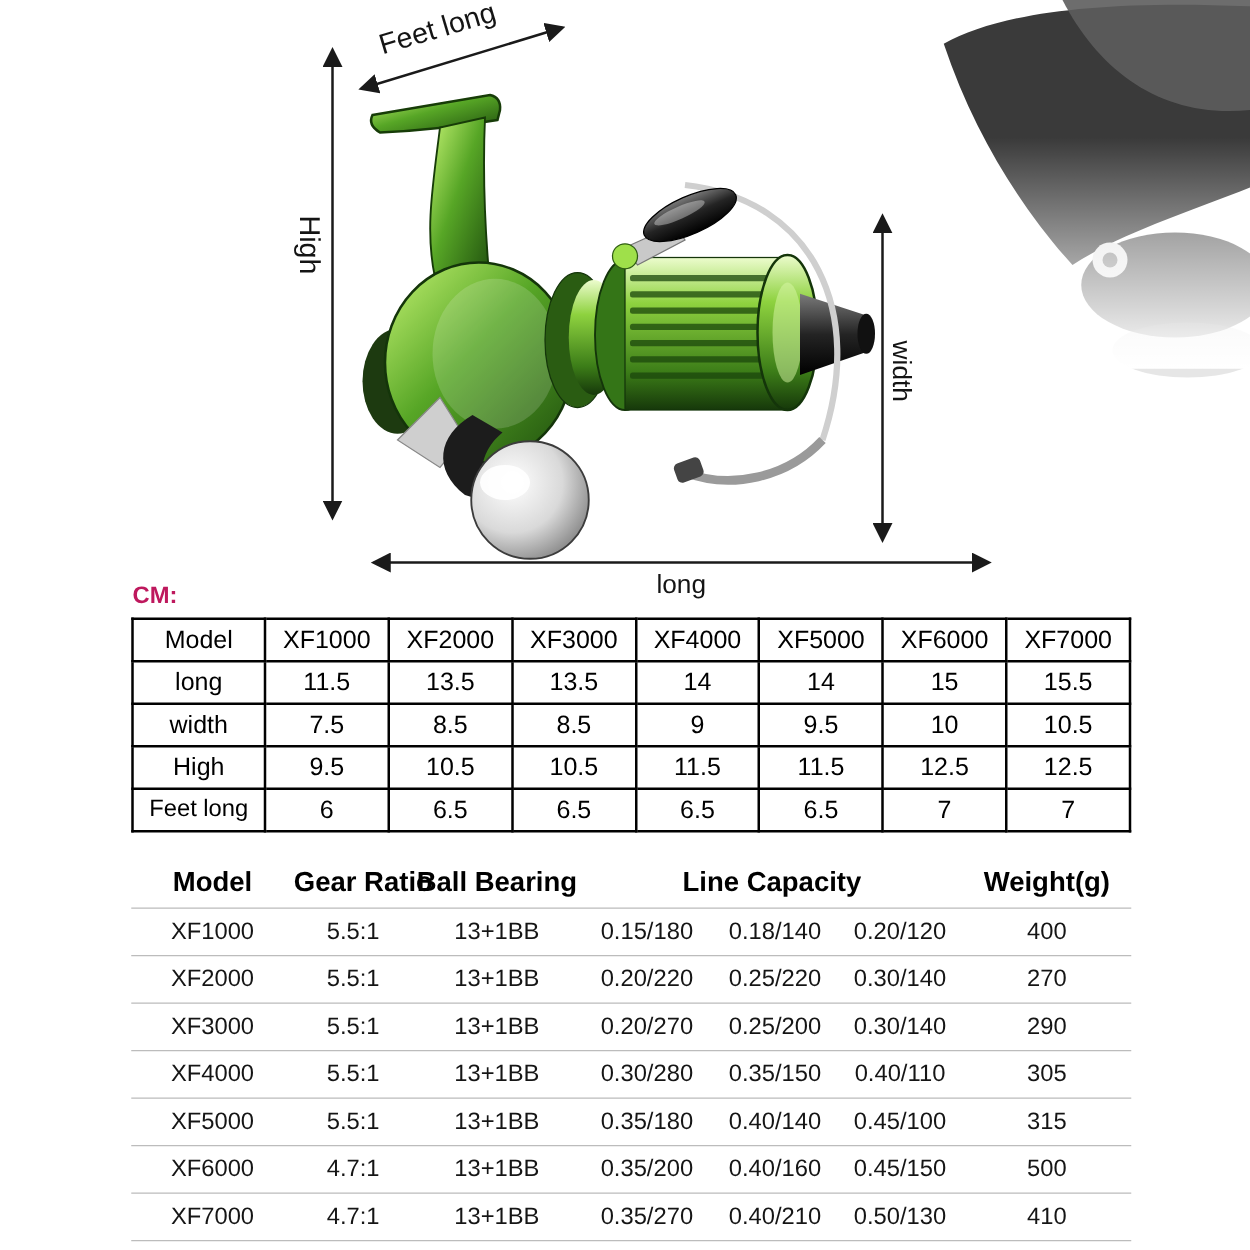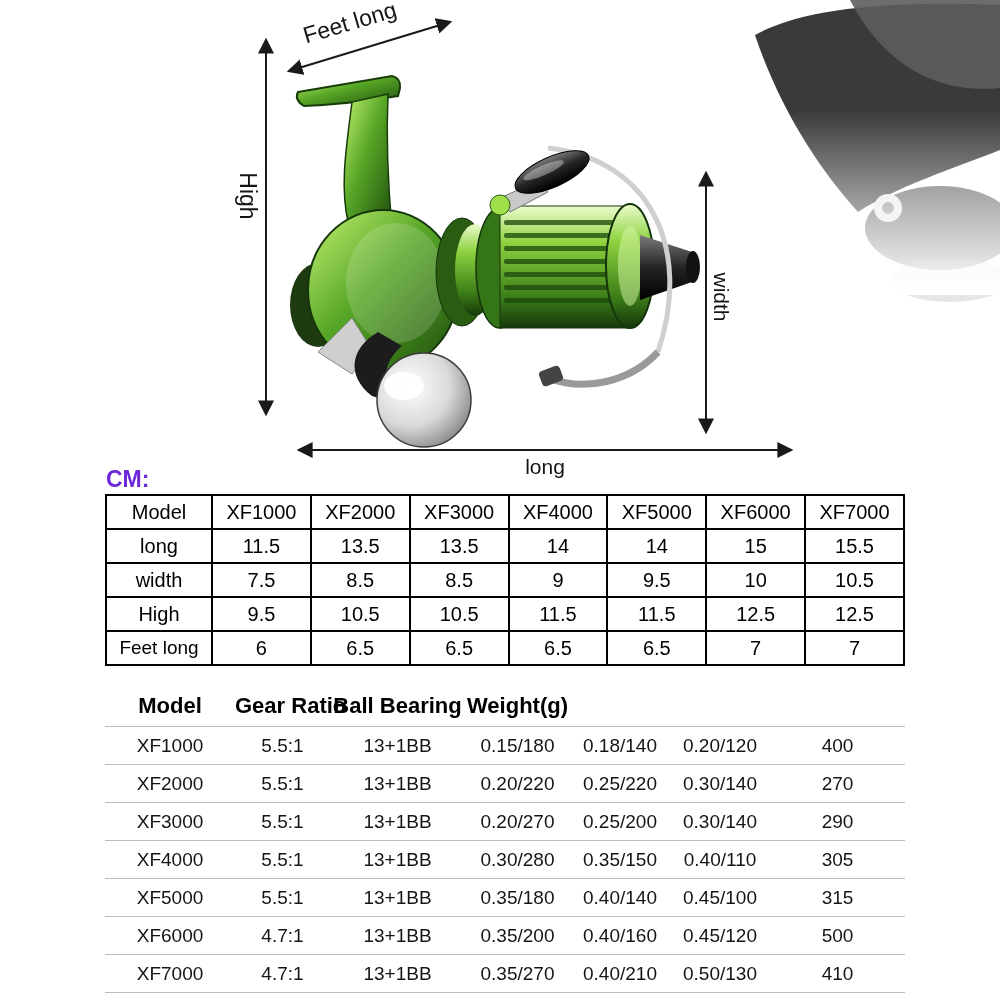--- a/index.html
+++ b/index.html
@@ -3,21 +3,21 @@
 <meta charset="utf-8">
 <style>
   html,body { margin:0; padding:0; background:#ffffff; }
   body { width:1000px; height:1000px; font-family:"Liberation Sans", sans-serif; color:#111; }
   .page { position:relative; width:1000px; height:1000px; background:#fff; overflow:hidden; }
 
   .hero { position:absolute; left:0; top:0; width:1000px; height:490px; }
   .hero svg { display:block; }
   svg text { font-family:"Liberation Sans", sans-serif; fill:#141414; }
 
-  .cm-label { position:absolute; left:106px; top:466px; font-size:23px; font-weight:bold; color:#6d28d9; }
+  .cm-label { position:absolute; left:106px; top:466px; font-size:19px; font-weight:bold; color:#be185d; }
 
   
   .dim-table { position:absolute; left:105px; top:494px; width:800px; border-collapse:collapse; table-layout:fixed; }
   .dim-table td { border:2px solid #000; text-align:center; vertical-align:middle;
                   font-size:20px; color:#000; height:32px; padding:0 2px; overflow:hidden; }
   .dim-table .lab { font-size:20px; }
   .dim-table .lab-small { font-size:19px; }
 
   
   .spec-table { position:absolute; left:105px; top:686px; width:800px; }
@@ -212,20 +212,21 @@
       <td>7</td>
     </tr>
   </tbody>
     </table>
 
   <div class="spec-table">
     <div class="spec-row spec-head">
       <div class="c">Model</div>
       <div class="c">Gear Ratio</div>
       <div class="c">Ball Bearing</div>
+      <div class="c lc-head">Line Capacity</div>
       <div class="c">Weight(g)</div>
     </div>
 
     <div class="spec-row">
       <div class="c">XF1000</div>
       <div class="c">5.5:1</div>
       <div class="c">13+1BB</div>
       <div class="c">0.15/180</div>
       <div class="c">0.18/140</div>
       <div class="c">0.20/120</div>
@@ -271,21 +272,21 @@
       <div class="c">0.45/100</div>
       <div class="c">315</div>
     </div>
 
     <div class="spec-row">
       <div class="c">XF6000</div>
       <div class="c">4.7:1</div>
       <div class="c">13+1BB</div>
       <div class="c">0.35/200</div>
       <div class="c">0.40/160</div>
-      <div class="c">0.45/120</div>
+      <div class="c">0.45/150</div>
       <div class="c">500</div>
     </div>
 
     <div class="spec-row">
       <div class="c">XF7000</div>
       <div class="c">4.7:1</div>
       <div class="c">13+1BB</div>
       <div class="c">0.35/270</div>
       <div class="c">0.40/210</div>
       <div class="c">0.50/130</div>

